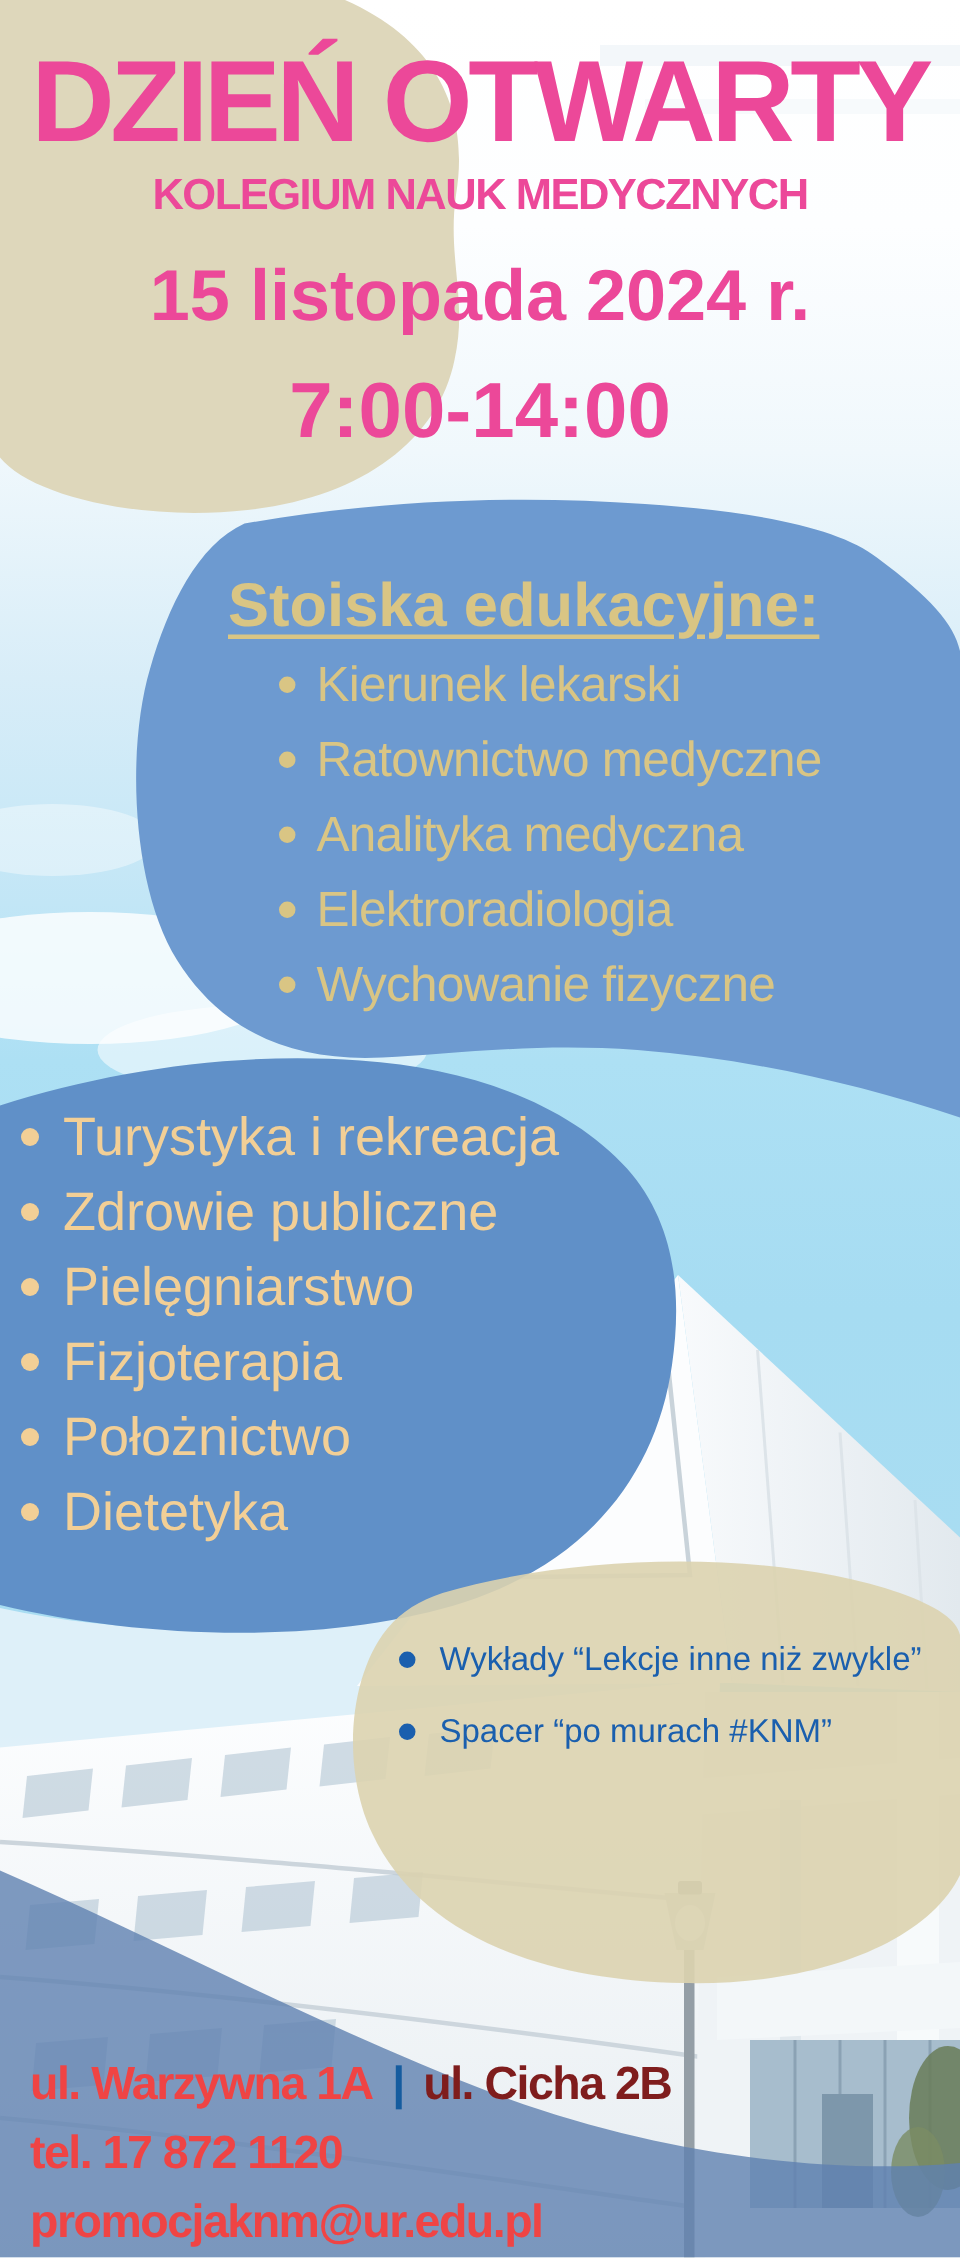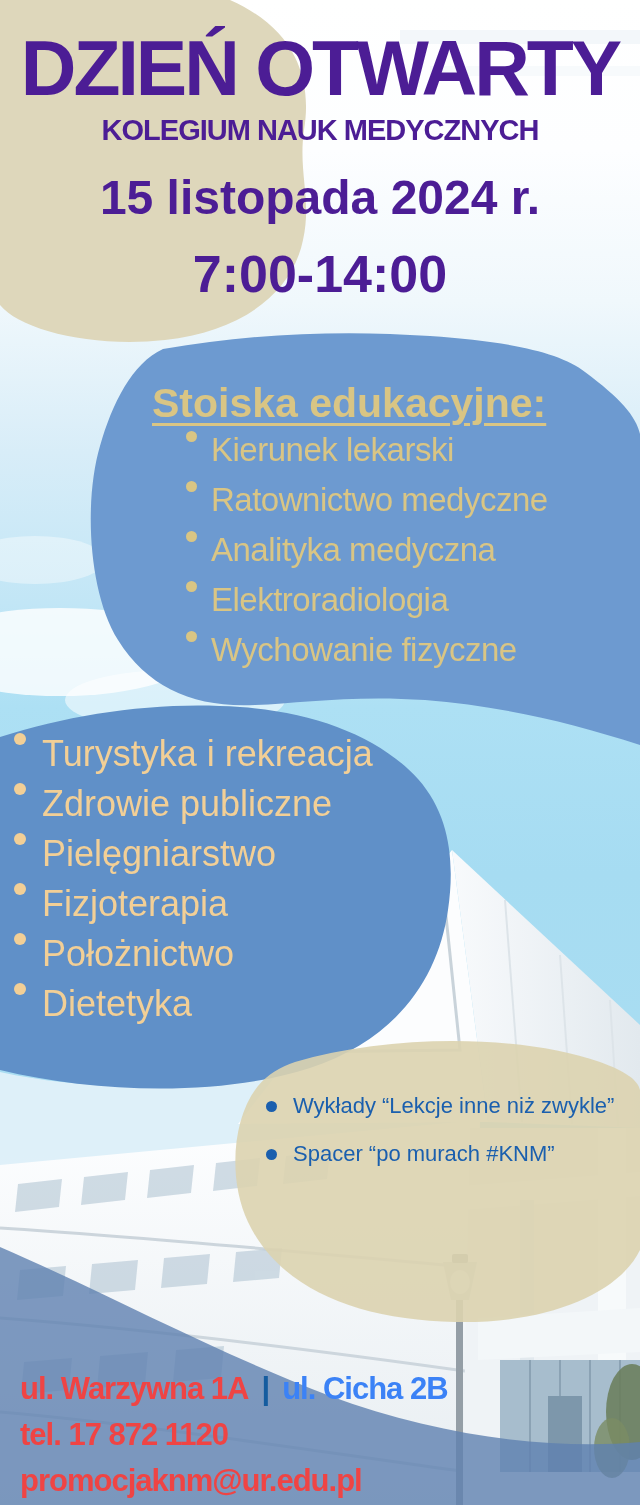--- a/index.html
+++ b/index.html
@@ -5,55 +5,55 @@
   html,body{margin:0;padding:0;}
   body{
     width:640px;height:1505px;position:relative;overflow:hidden;
     font-family:"Liberation Sans","DejaVu Sans",sans-serif;
     background:#fff;
   }
   .layer{position:absolute;left:0;top:0;}
   svg.bg{width:640px;height:1505px;display:block;}
 
   
-  .hdr{position:absolute;width:640px;text-align:center;color:#4c1d95;}
+  .hdr{position:absolute;width:640px;text-align:center;color:#ec4899;}
   .title{top:30px;font-size:77px;font-weight:bold;letter-spacing:-3px;line-height:1;}
   .subtitle{top:116px;font-size:29px;font-weight:bold;letter-spacing:-1px;line-height:1;}
   .date{top:174px;font-size:48px;font-weight:bold;line-height:1;}
   .time{top:248px;font-size:52px;font-weight:bold;line-height:1;}
 
   
   .booths-heading{
     position:absolute;left:152px;top:381px;
     font-size:41px;font-weight:bold;color:#d9c584;
     text-decoration:underline;text-decoration-thickness:3px;text-underline-offset:6px;
     line-height:1.1;
   }
   ul.plist{list-style:none;margin:0;padding:0;position:absolute;}
-  .plist li{display:flex;align-items:flex-start;}
+  .plist li{display:flex;align-items:center;}
   .dot{border-radius:50%;flex:0 0 auto;}
 
   .booths-list{left:186px;top:431px;}
   .booths-list li{height:50px;font-size:33px;letter-spacing:-0.5px;color:#d9c584;}
   .booths-list .dot{width:11px;height:11px;background:#d9c584;margin-right:14px;}
 
   
   .fields-list{left:14px;top:733px;}
   .fields-list li{height:50px;font-size:36px;color:#f2cf96;}
   .fields-list .dot{width:12px;height:12px;background:#f2cf96;margin-right:16px;}
 
   
   .acts-list{left:266px;top:1084px;width:366px;}
   .acts-list li{align-items:flex-start;margin-bottom:4px;font-size:22px;line-height:44px;color:#1a5fae;}
   .acts-list .dot{width:11px;height:11px;background:#1a5fae;margin:17px 16px 0 0;}
 
   
   .contact{position:absolute;left:20px;top:1366px;font-size:31px;font-weight:bold;line-height:46px;letter-spacing:-1px;}
   .gold{color:#ef4444;}
-  .fblue{color:#3b82f6;}
+  .fblue{color:#7f1d1d;}
   .pipe{margin:0 13px;color:#155c9f;}
 </style>
 </head>
 <body>
 
 <div class="layer">
 <svg class="bg" viewBox="0 0 640 1505" aria-hidden="true">
   <defs>
     <linearGradient id="sky" x1="0" y1="0" x2="0" y2="1">
       <stop offset="0" stop-color="#ffffff"></stop>

